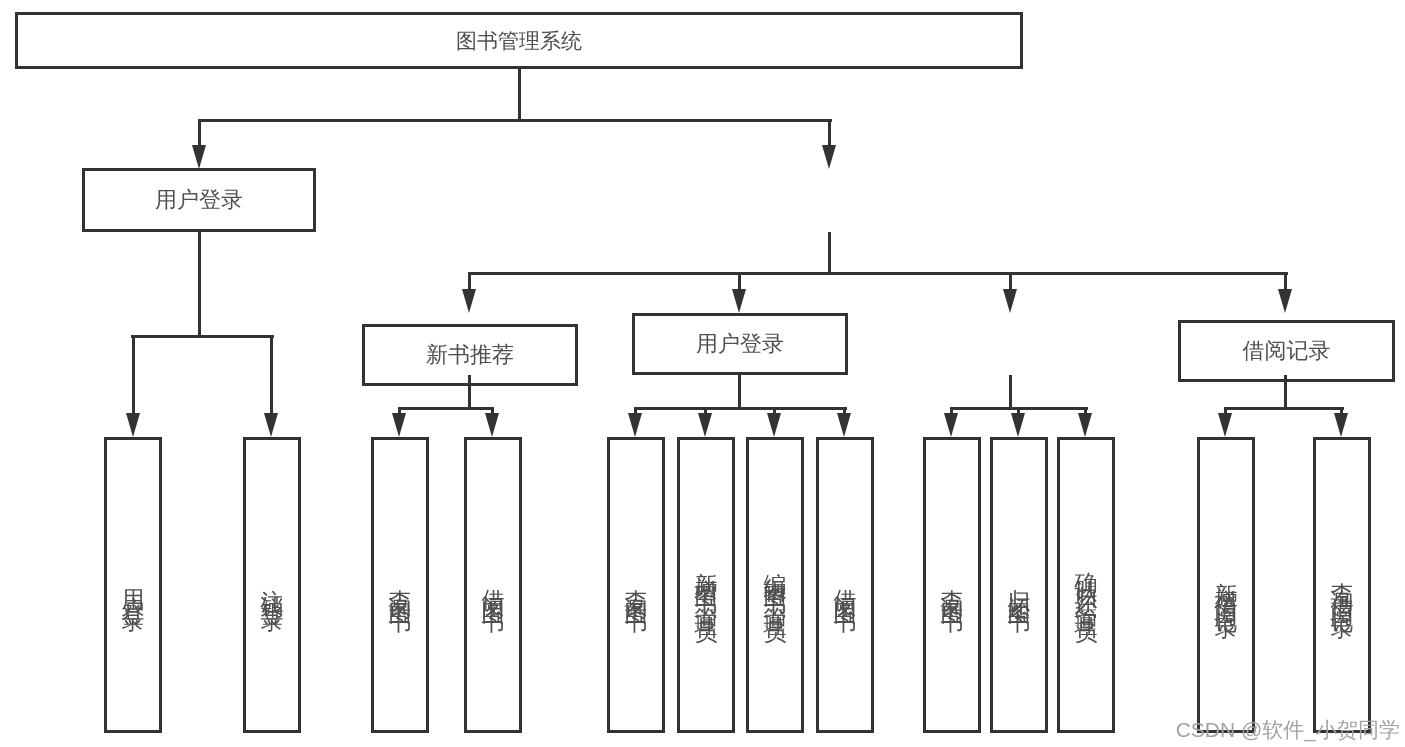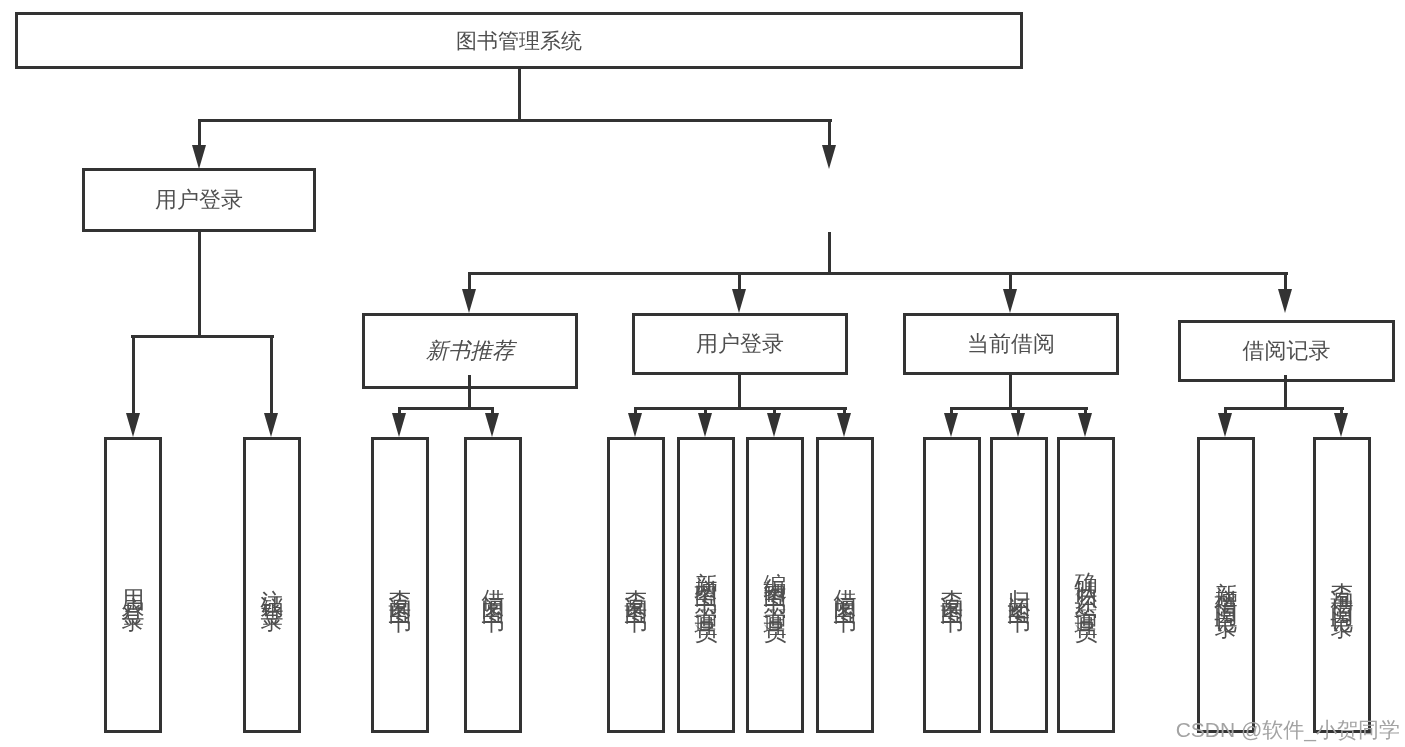--- a/index.html
+++ b/index.html
@@ -85,28 +85,25 @@
   <div class="hline" style="left:468px;top:272px;width:820px;"></div>
   <div class="vline" style="left:468px;top:272px;height:19px;"></div>
   <div class="arrow" style="left:462px;top:289px;"></div>
   <div class="vline" style="left:738px;top:272px;height:19px;"></div>
   <div class="arrow" style="left:732px;top:289px;"></div>
   <div class="vline" style="left:1009px;top:272px;height:19px;"></div>
   <div class="arrow" style="left:1003px;top:289px;"></div>
   <div class="vline" style="left:1284px;top:272px;height:19px;"></div>
   <div class="arrow" style="left:1278px;top:289px;"></div>
 
-  <div class="node lvl3" style="left:362px;top:313px;width:216px;height:76px;font-style:italic;">
+  <div class="node lvl3" style="left:362px;top:324px;width:216px;height:62px;">
     <span>新书推荐</span>
   </div>
   <div class="node lvl3" style="left:632px;top:313px;width:216px;height:62px;">
     <span>用户登录</span>
-  </div>
-  <div class="node lvl3" style="left:903px;top:313px;width:216px;height:62px;">
-    <span>当前借阅</span>
   </div>
   <div class="node lvl3" style="left:1178px;top:320px;width:217px;height:62px;">
     <span>借阅记录</span>
   </div>
 
   <div class="vline" style="left:468px;top:375px;height:35px;"></div>
   <div class="hline" style="left:398px;top:407px;width:96px;"></div>
   <div class="vline" style="left:398px;top:407px;height:8px;"></div>
   <div class="arrow" style="left:392px;top:413px;"></div>
   <div class="vline" style="left:491px;top:407px;height:8px;"></div>

